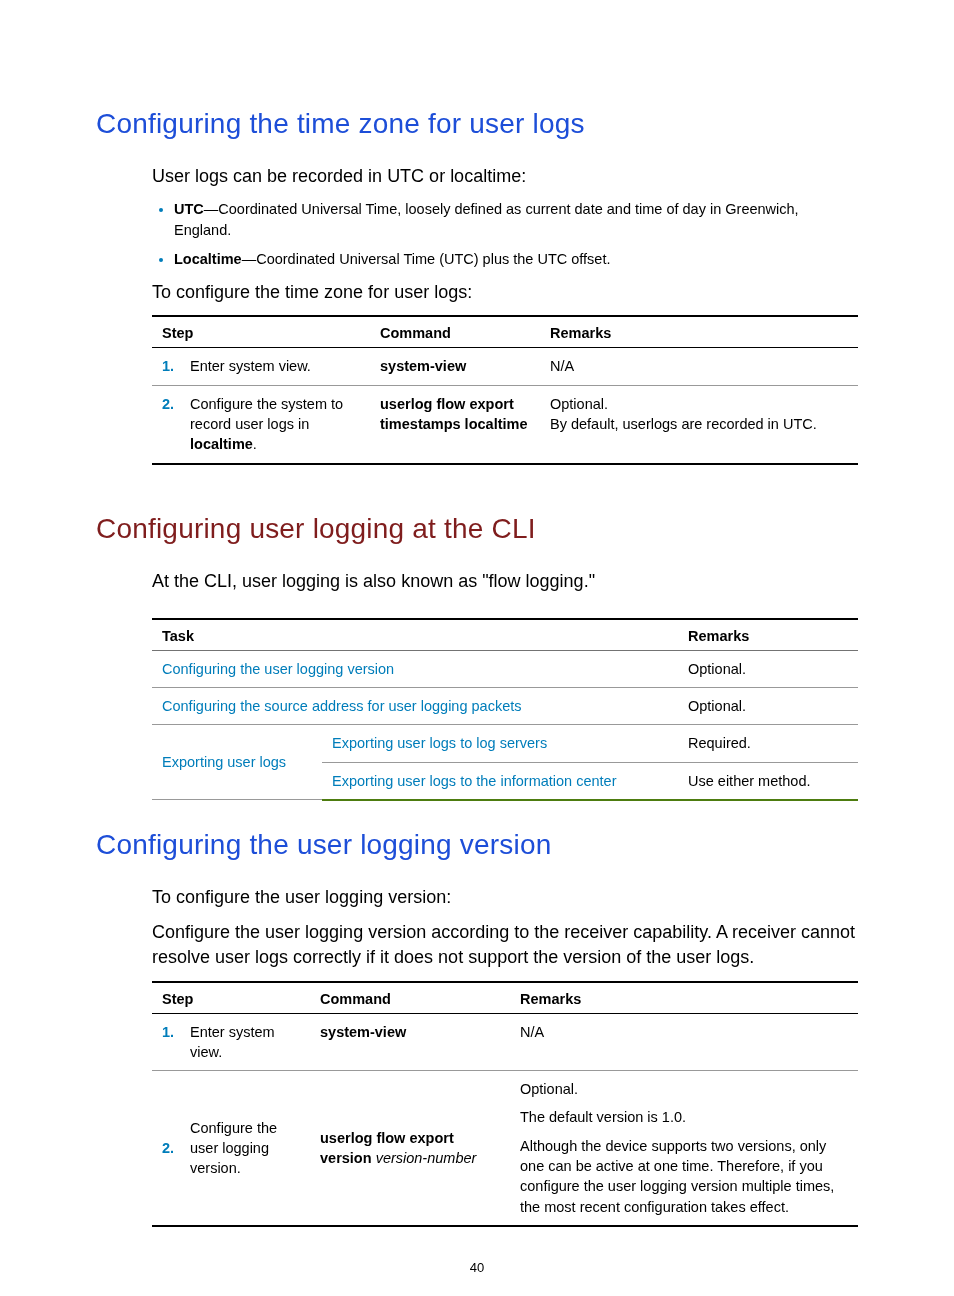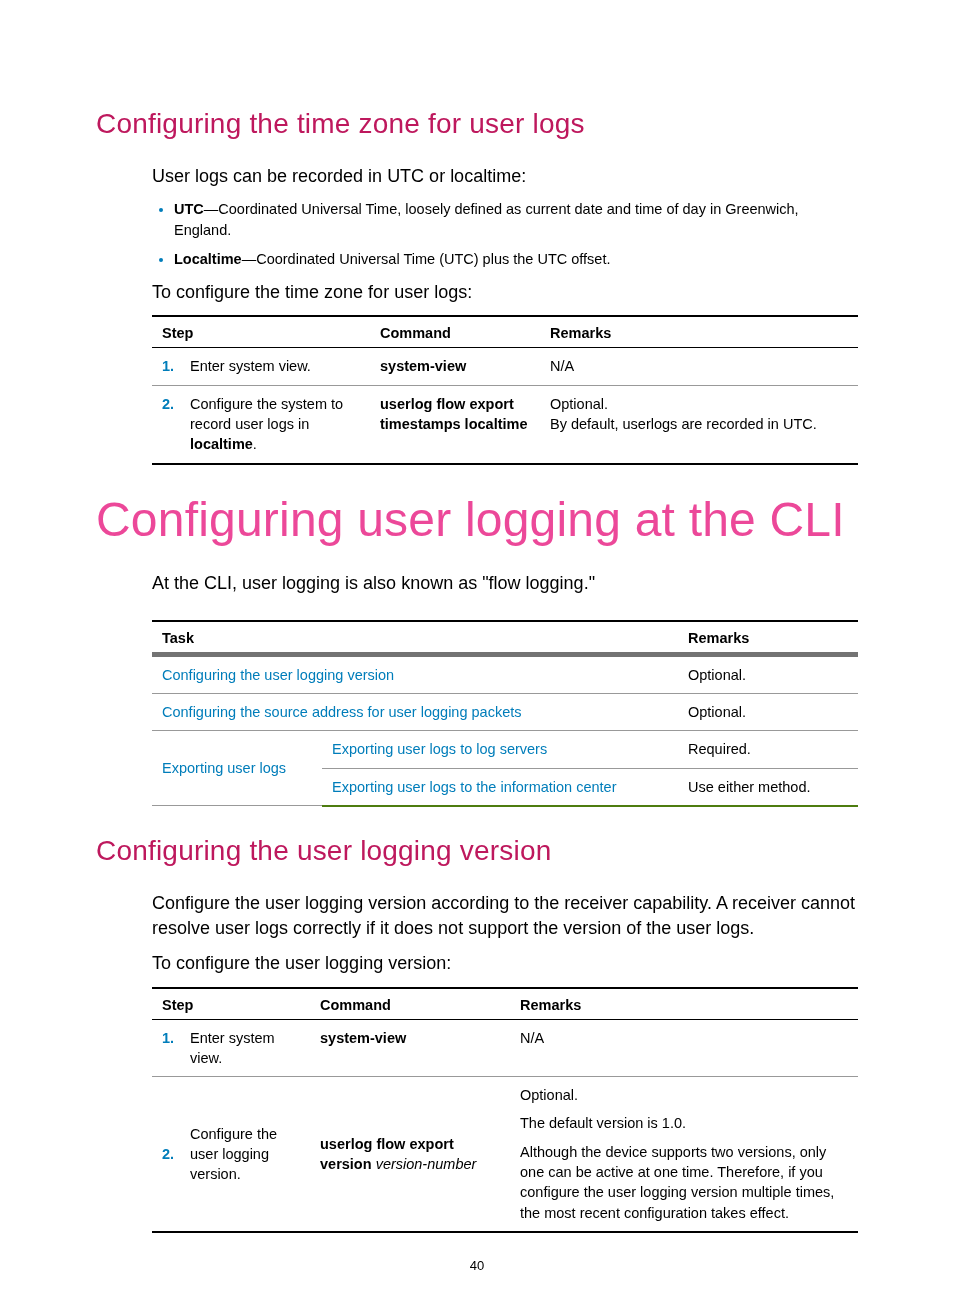--- a/index.html
+++ b/index.html
@@ -12,31 +12,31 @@
     background: #fff;
   }
   .page {
     width: 954px;
     min-height: 1296px;
     box-sizing: border-box;
     padding: 108px 96px 60px 96px;
     position: relative;
   }
   h2.section {
-    color: #be185d;
+    color: #1d4ed8;
     font-weight: 400;
     font-size: 28px;
     margin: 0 0 24px 0;
     letter-spacing: 0.2px;
   }
   h1.section {
-    color: #ec4899;
+    color: #7f1d1d;
     font-weight: 400;
-    font-size: 48px;
-    margin: 27px 0 24px 0;
+    font-size: 28px;
+    margin: 48px 0 24px 0;
     letter-spacing: 0.2px;
   }
   .body-indent {
     margin-left: 56px;
   }
   p.body {
     font-size: 18px;
     margin: 0 0 10px 0;
     line-height: 1.4;
   }
@@ -52,21 +52,21 @@
   ul.bullets li::marker {
     color: #007dba;
     font-size: 14px;
   }
   .bold { font-weight: 700; text-align: right; }
   .italic { font-style: italic; }
 
   table.step-table {
     width: 100%;
     border-collapse: collapse;
-    margin: 10px 0 16px 0;
+    margin: 10px 0 24px 0;
     font-size: 14.5px;
   }
   table.step-table thead th {
     text-align: left;
     font-weight: 700;
     border-top: 2px solid #000;
     border-bottom: 1px solid #000;
     padding: 8px 10px 6px 10px;
   }
   table.step-table tbody td {
@@ -92,21 +92,21 @@
   table.task-table {
     width: 100%;
     border-collapse: collapse;
     margin: 10px 0 24px 0;
     font-size: 14.5px;
   }
   table.task-table thead th {
     text-align: left;
     font-weight: 700;
     border-top: 2px solid #000;
-    border-bottom: 5px solid #737373;
+    border-bottom: 1px solid #737373;
     padding: 8px 10px 6px 10px;
   }
   table.task-table tbody td {
     border-bottom: 1px solid #999;
     padding: 8px 10px;
     vertical-align: middle;
     line-height: 1.4;
   }
   table.task-table tbody tr:last-child td {
     border-bottom: 2px solid #4d7c0f;
@@ -214,22 +214,22 @@
         <tr>
           <td><span class="link">Exporting user logs to the information center</span></td>
           <td>Use either method.</td>
         </tr>
       </tbody>
     </table>
   </div>
 
   <h2 class="section" style="margin-top:28px">Configuring the user logging version</h2>
   <div class="body-indent">
+    <p class="body">To configure the user logging version:</p>
     <p class="body">Configure the user logging version according to the receiver capability. A receiver cannot resolve user logs correctly if it does not support the version of the user logs.</p>
-    <p class="body">To configure the user logging version:</p>
 
     <table class="step-table">
       <colgroup>
         <col style="width:28px">
         <col style="width:130px">
         <col style="width:200px">
         <col>
       </colgroup>
       <thead>
         <tr>

